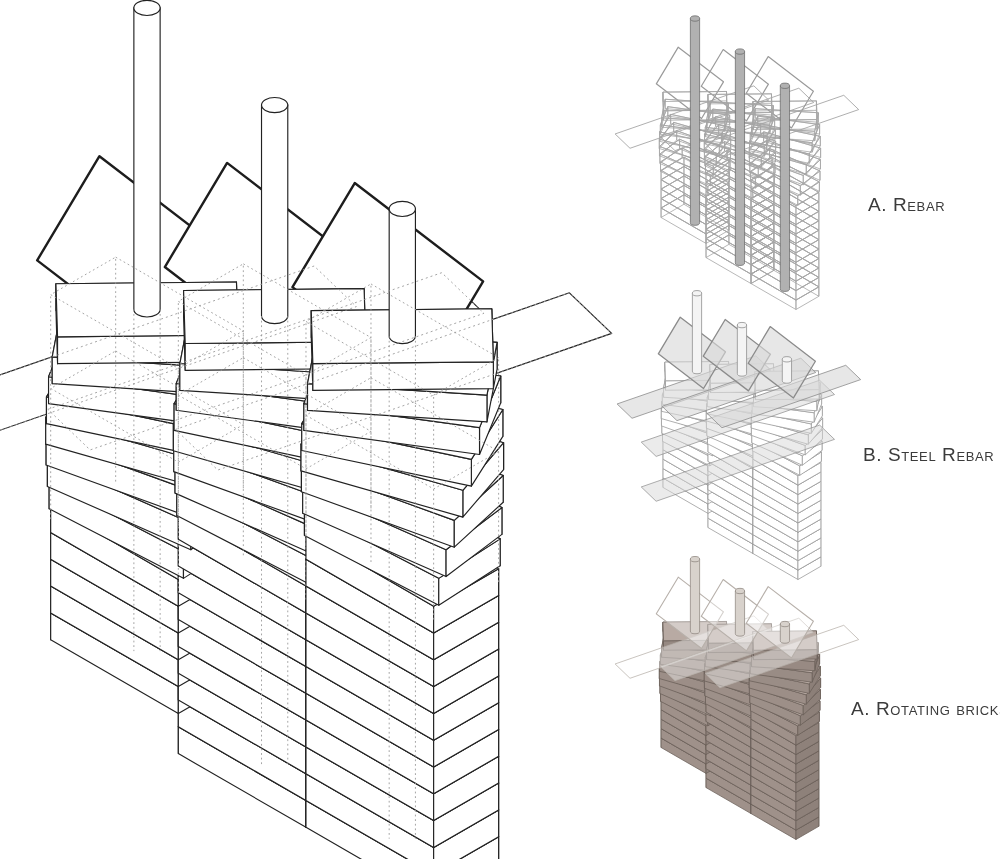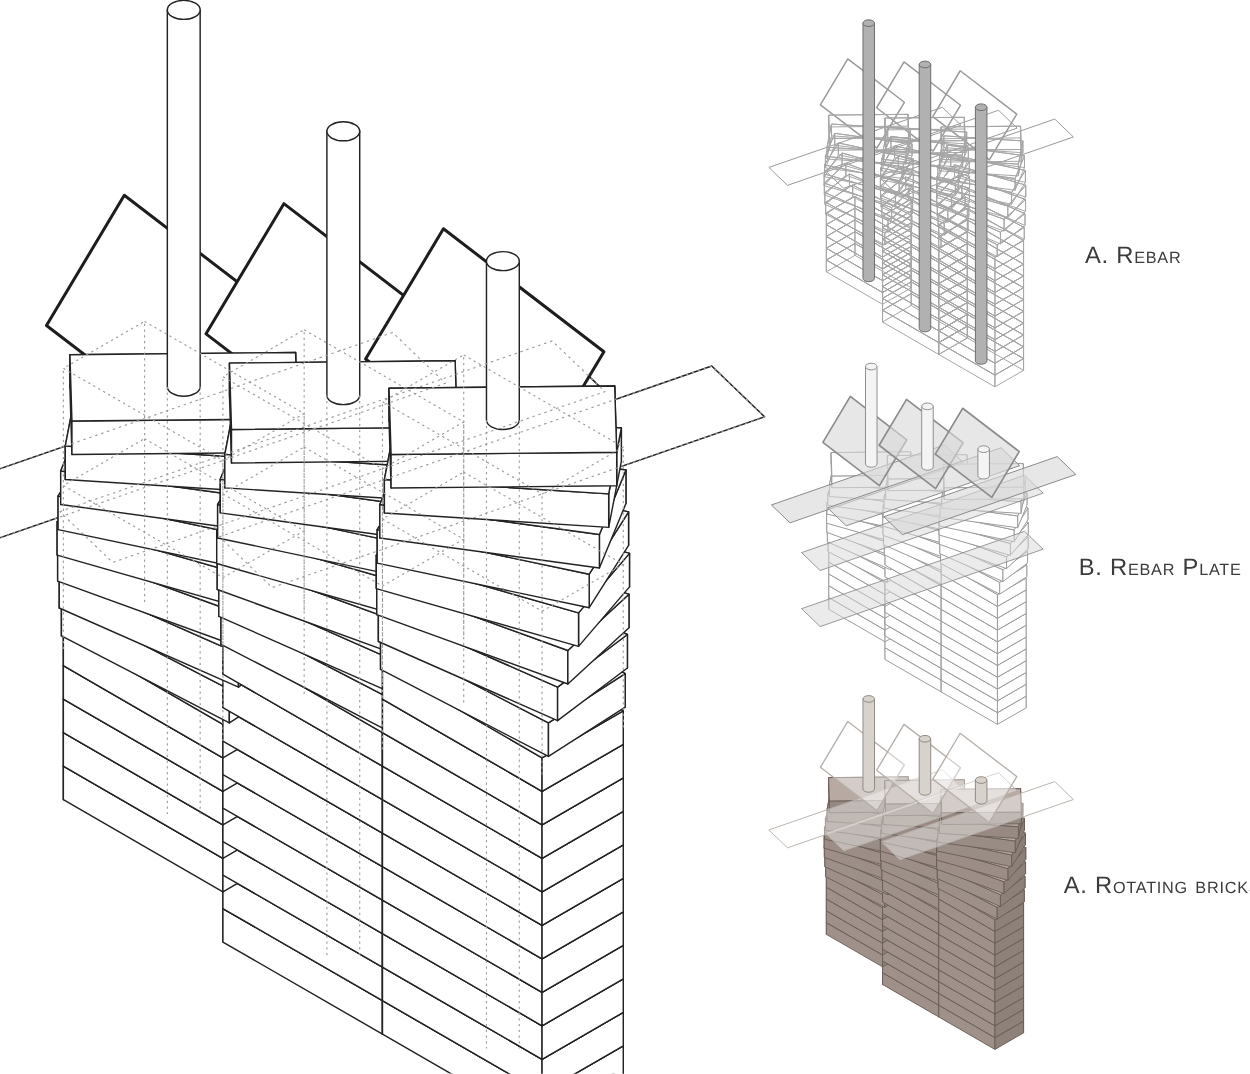--- a/index.html
+++ b/index.html
@@ -1078,15 +1078,15 @@
         <path d="M 690.38 559.14 L 690.38 631.12 A 4.62 2.67 0 0 0 699.62 631.12 L 699.62 559.14 Z" fill="#d8d2cc" stroke="#8d857f" stroke-width="0.75"></path>
         <ellipse cx="695" cy="559.14" rx="4.6244672" ry="2.6700096" fill="#d8d2cc" stroke="#8d857f" stroke-width="0.75"></ellipse>
         <path d="M 735.34 591.00 L 735.34 633.48 A 4.62 2.67 0 0 0 744.59 633.48 L 744.59 591.00 Z" fill="#d8d2cc" stroke="#8d857f" stroke-width="0.75"></path>
         <ellipse cx="739.964038964488" cy="591" rx="4.6244672" ry="2.6700096" fill="#d8d2cc" stroke="#8d857f" stroke-width="0.75"></ellipse>
         <path d="M 780.30 624.04 L 780.30 640.56 A 4.62 2.67 0 0 0 789.55 640.56 L 789.55 624.04 Z" fill="#d8d2cc" stroke="#8d857f" stroke-width="0.75"></path>
         <ellipse cx="784.9280779289761" cy="624.04" rx="4.6244672" ry="2.6700096" fill="#d8d2cc" stroke="#8d857f" stroke-width="0.75"></ellipse>
       </g>
   </svg>
 
   <div class="axon-label l1">A. Rebar</div>
-  <div class="axon-label l2">B. Rebar Plate</div>
+  <div class="axon-label l2">B. Steel Rebar</div>
   <div class="axon-label l3">A. Rotating bricks</div>
 </div>
 
 </body></html>

